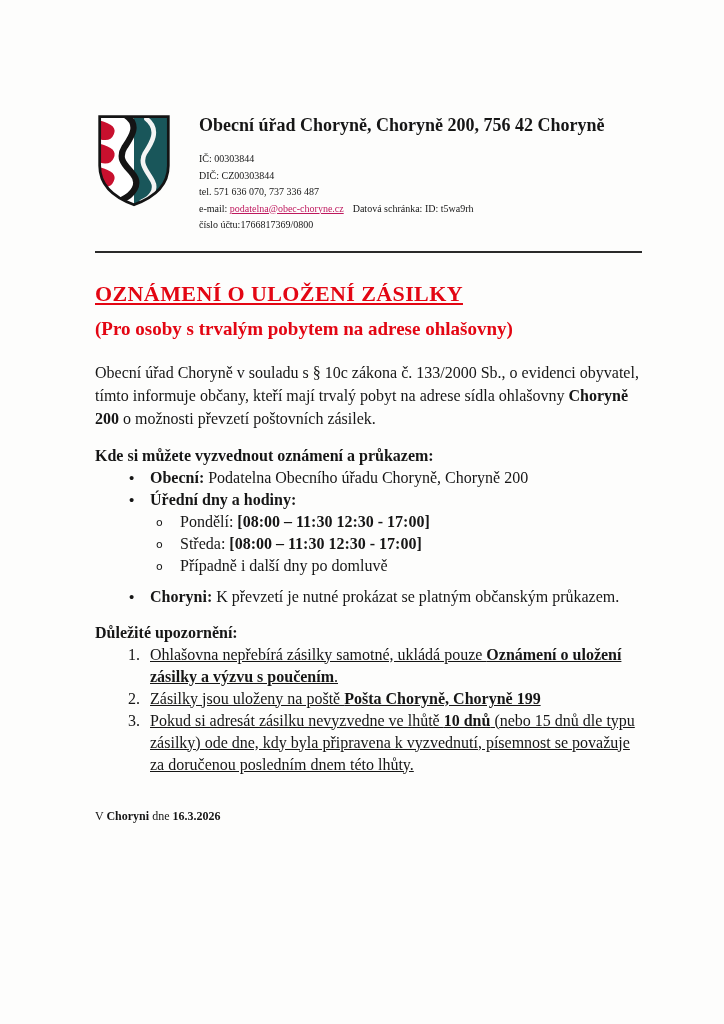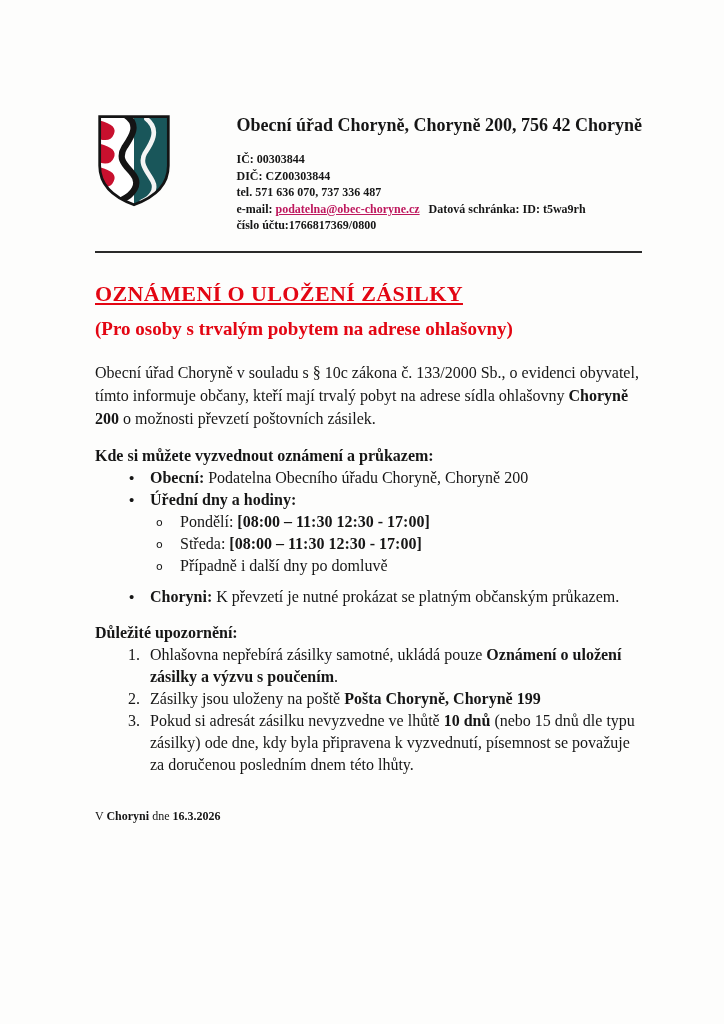--- a/index.html
+++ b/index.html
@@ -11,26 +11,26 @@
   }
   .page {
     position:relative;
     width:724px; height:1024px;
     margin:0 auto;
     background:#fdfdfc;
     padding:112px 82px 0 95px;
     overflow:hidden;
   }
   
-  .letterhead { display:flex; gap:26px; align-items:flex-start;justify-content:space-between; }
+  .letterhead { display:flex; gap:26px; align-items:flex-start; }
   .coa { width:78px; height:98px; flex:0 0 auto; margin-top:0; }
   .coa svg { display:block; width:100%; height:100%; }
   .head-col { padding-top:2px; }
   .office-title { font-size:18px; font-weight:bold; line-height:22px; margin-bottom:15px; white-space:nowrap; }
-  .contact { font-size:12px; font-weight:bold; line-height:16.5px; }
+  .contact { font-size:10px; font-weight:normal; line-height:16.5px; }
   .cline { white-space:nowrap; }
   a.email { color:#be185d; text-decoration:underline; cursor:pointer; }
   .databox { margin-left:9px; }
   hr.rule { border:none; border-top:2px solid #2a2a2a; margin-top:17px; margin-right:0; }
   
   .red-title {
     color:#e30613;
     font-size:22px; font-weight:bold;
     text-decoration:underline;
     letter-spacing:0.4px;
@@ -55,21 +55,21 @@
     position:absolute; left:34px; top:0;
     font-size:15px; font-weight:bold;
   }
   ul.subbullets li { padding-left:85px; }
   ul.subbullets li::before {
     content:"o";
     position:absolute; left:61px; top:1px;
     font-size:11px; font-family:"DejaVu Sans", sans-serif;
   }
   ul.docs { margin-top:9px; }
-  ol.numbered { counter-reset:item; }
+  ol.numbered { counter-reset:item;text-decoration:underline; }
   ol.numbered li { counter-increment:item; padding-left:55px; }
   ol.numbered li::before {
     content:counter(item) ".";
     position:absolute; left:33px; top:0;
   }
   .dateline { font-size:12px; line-height:22px; margin-top:29px; }
 </style>
 </head>
 <body>
 

